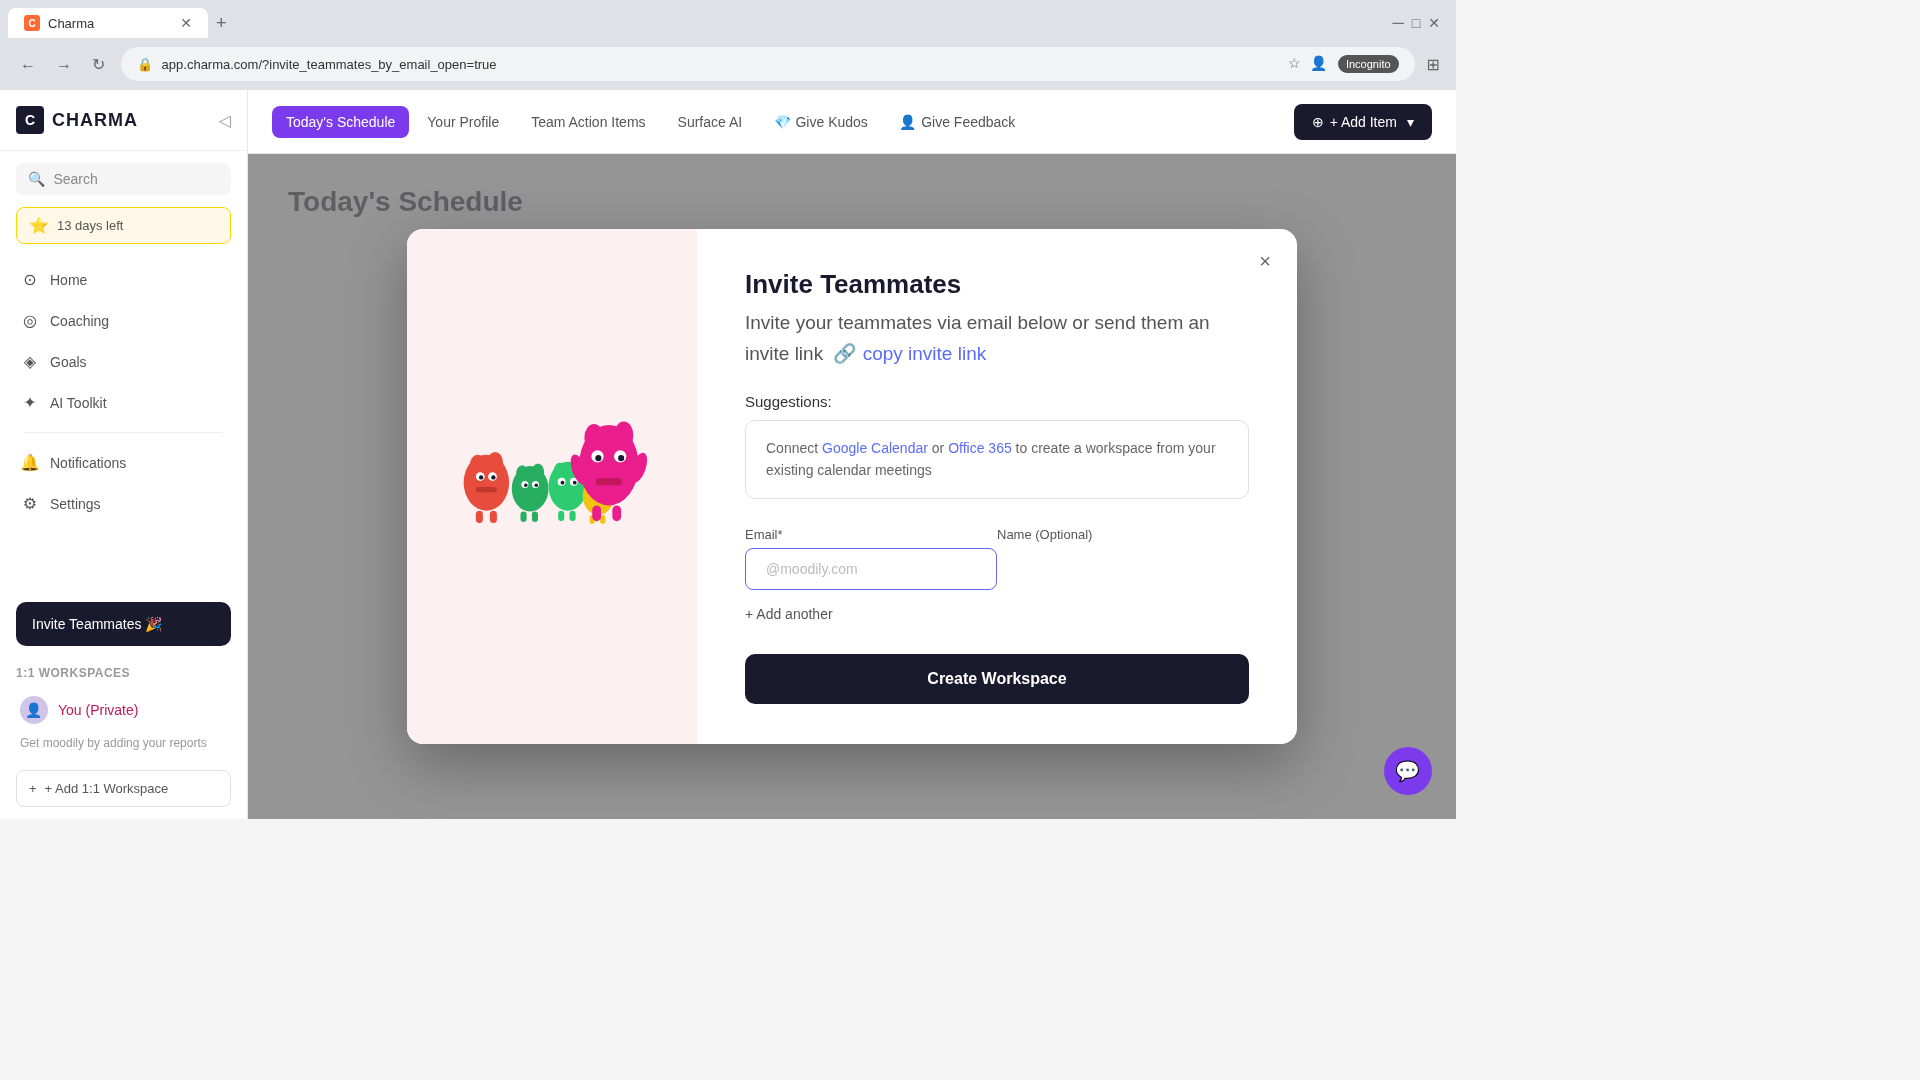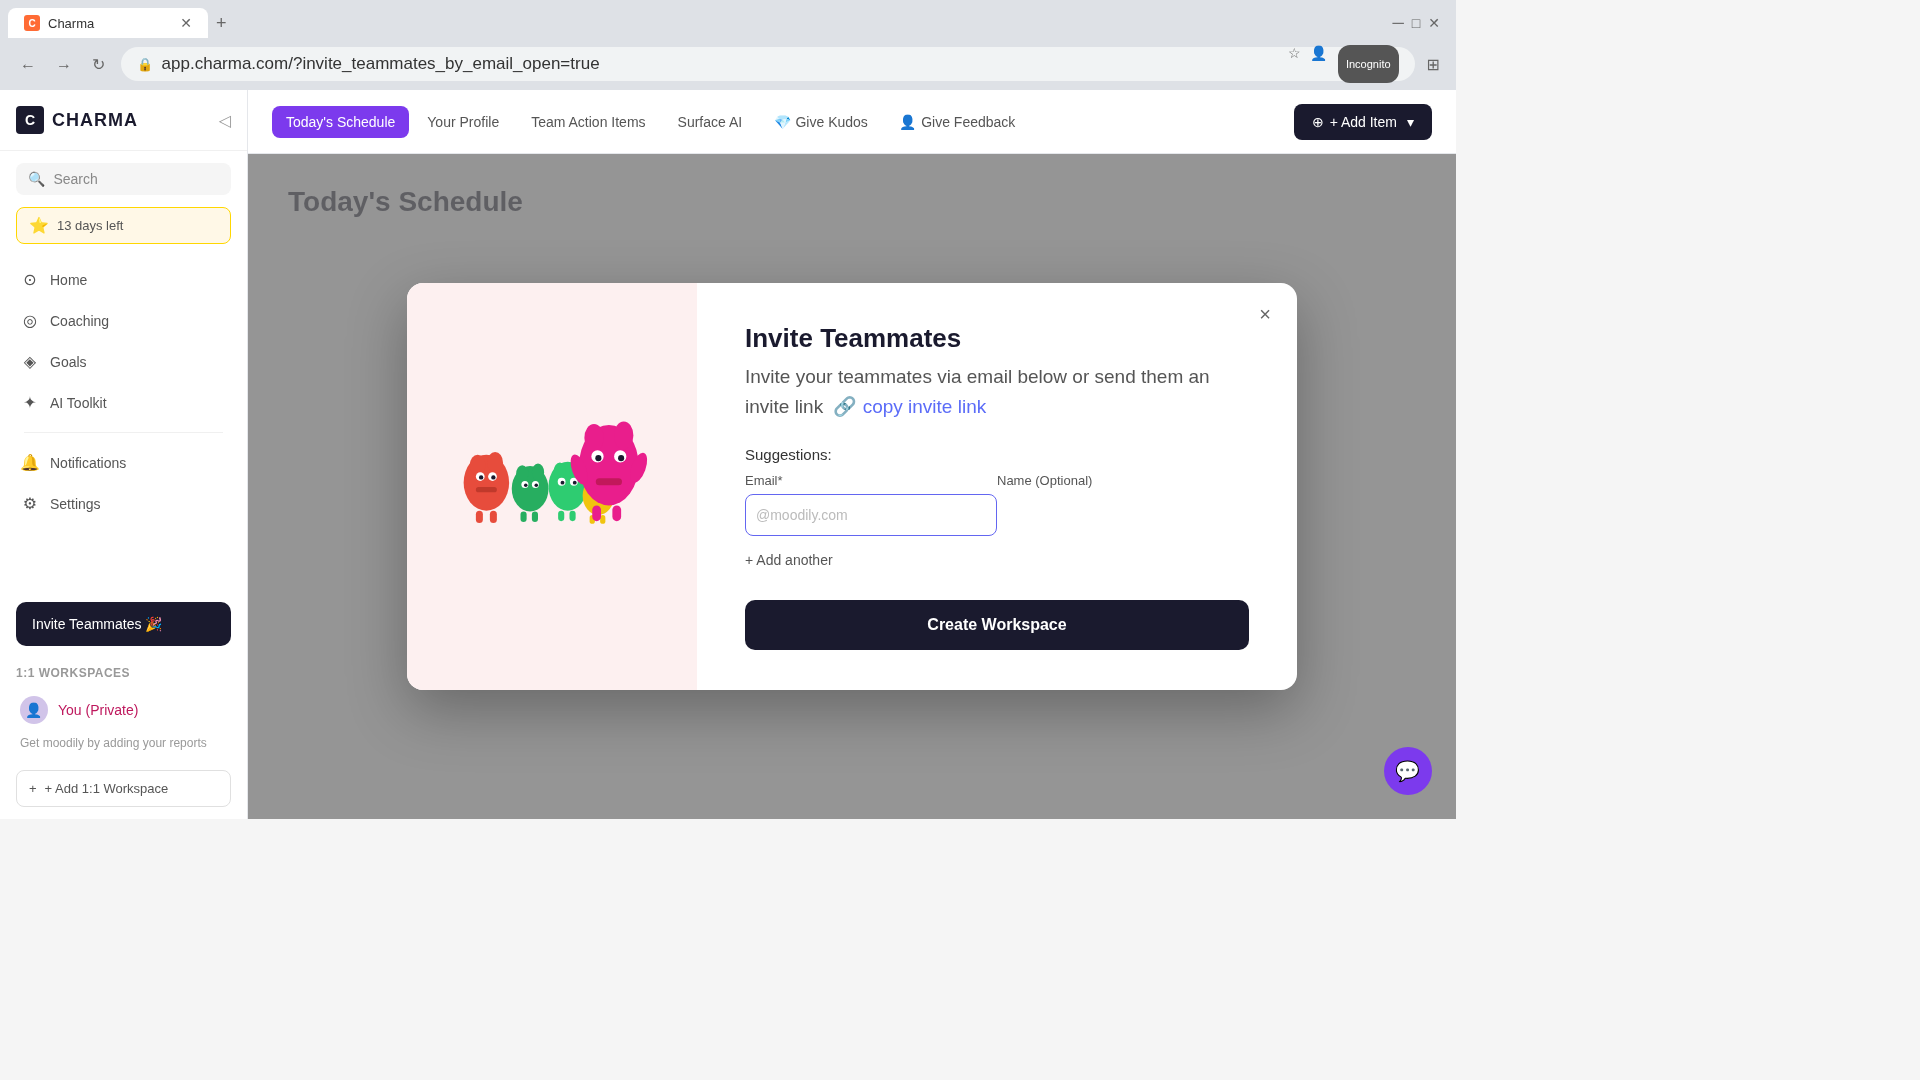--- a/index.html
+++ b/index.html
@@ -8,24 +8,24 @@
     
     .browser-chrome { background: #dee1e6; height: 90px; }
     .tab-bar { background: #dee1e6; display: flex; align-items: center; padding: 8px 8px 0; height: 38px; }
     .browser-tab { background: white; border-radius: 8px 8px 0 0; padding: 0 16px; height: 30px; display: flex; align-items: center; gap: 8px; font-size: 13px; color: #333; min-width: 200px; }
     .tab-favicon { width: 16px; height: 16px; background: #ff6b35; border-radius: 3px; font-size: 10px; display: flex; align-items: center; justify-content: center; color: white; font-weight: bold; }
     .tab-close { margin-left: auto; color: #666; cursor: pointer; font-size: 14px; }
     .new-tab-btn { background: none; border: none; font-size: 18px; color: #666; cursor: pointer; padding: 4px 8px; }
     .address-bar { display: flex; align-items: center; padding: 6px 16px; gap: 12px; height: 52px; }
     .nav-btn { background: none; border: none; color: #666; cursor: pointer; font-size: 16px; padding: 4px; }
     .address-input { flex: 1; background: #f1f3f4; border: none; border-radius: 20px; padding: 8px 16px; font-size: 13px; color: #333; display: flex; align-items: center; gap: 8px; height: 34px; }
-    .address-text { color: #333; font-size: 17px; }
+    .address-text { color: #333; font-size: 13px; }
     .address-icons { display: flex; gap: 10px; margin-left: auto; }
     .addr-icon { color: #666; font-size: 14px; cursor: pointer; }
-    .incognito-badge { background: #555; color: white; font-size: 11px; padding: 13px 8px; border-radius: 12px; }
+    .incognito-badge { background: #555; color: white; font-size: 11px; padding: 3px 8px; border-radius: 12px; }
 
     
     .app { display: flex; height: 729px; position: relative; }
 
     
     .sidebar { width: 248px; background: white; border-right: 1px solid #e5e7eb; display: flex; flex-direction: column; height: 100%; flex-shrink: 0; }
     .sidebar-header { padding: 16px; display: flex; align-items: center; justify-content: space-between; border-bottom: 1px solid #f0f0f0; }
     .logo { display: flex; align-items: center; gap: 8px; }
     .logo-icon { width: 28px; height: 28px; background: #1a1a2e; border-radius: 4px; display: flex; align-items: center; justify-content: center; }
     .logo-text { font-size: 18px; font-weight: 700; color: #1a1a2e; letter-spacing: 1px; }
@@ -75,21 +75,21 @@
     .modal-description { font-size: 19px; color: #555; line-height: 1.6; margin-bottom: 24px; }
     .invite-link { color: #5b6cf8; text-decoration: none; cursor: pointer; }
 
     .suggestions-label { font-size: 15px; color: #333; margin-bottom: 10px; font-weight: 500; }
     .suggestions-box { border: 1px solid #e0e0e0; border-radius: 10px; padding: 16px 20px; margin-bottom: 28px; font-size: 14px; color: #666; line-height: 1.6; }
     .suggestions-box a { color: #5b6cf8; text-decoration: none; cursor: pointer; }
 
     .form-row { display: flex; gap: 0; margin-bottom: 12px; }
     .form-group { display: flex; flex-direction: column; flex: 1; }
     .form-label { font-size: 13px; color: #555; margin-bottom: 6px; font-weight: 500; }
-    .form-input { border: 1.5px solid #6366f1; border-radius: 8px; padding: 12px 10px; font-size: 14px; color: #333; outline: none; }
+    .form-input { border: 1.5px solid #6366f1; border-radius: 8px; padding: 12px 20px; font-size: 14px; color: #333; outline: none; }
     .form-input.unfocused { border-color: #e0e0e0; }
     .form-input::placeholder { color: #bbb; }
 
     .add-another { display: flex; align-items: center; gap: 6px; font-size: 14px; color: #555; cursor: pointer; margin-bottom: 28px; padding: 4px 0; }
 
     .create-btn { width: 100%; background: #1a1a2e; color: white; border: none; border-radius: 10px; padding: 16px; font-size: 16px; font-weight: 600; cursor: pointer; }
 
     
     .bg-content { padding: 32px 40px; }
     .bg-title { font-size: 28px; font-weight: 700; color: #1a1a2e; }
@@ -312,20 +312,27 @@
             </button>
 
             <h2 class="modal-title">Invite Teammates</h2>
 
             <p class="modal-description">
               <span>Invite your teammates via email below or send them an invite link</span>
               &nbsp;<a class="invite-link">🔗 copy invite link</a>
             </p>
 
             <div class="suggestions-label">Suggestions:</div>
+            <div class="suggestions-box">
+              <span>Connect </span>
+              <a class="invite-link">Google Calendar</a>
+              <span> or </span>
+              <a class="invite-link">Office 365</a>
+              <span> to create a workspace from your existing calendar meetings</span>
+            </div>
 
             <div class="form-row">
               <div class="form-group">
                 <label class="form-label">Email*</label>
                 <input class="form-input" type="email" placeholder="@moodily.com" style="">
               </div>
               <div class="form-group">
                 <label class="form-label">Name (Optional)</label>
               </div>
             </div>

